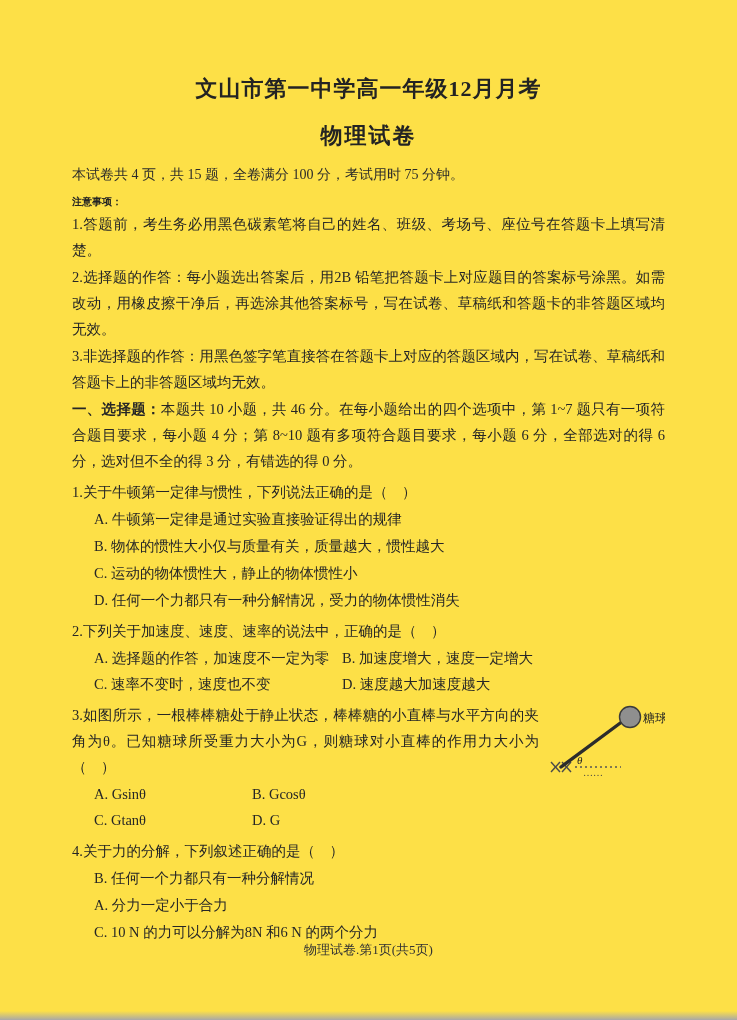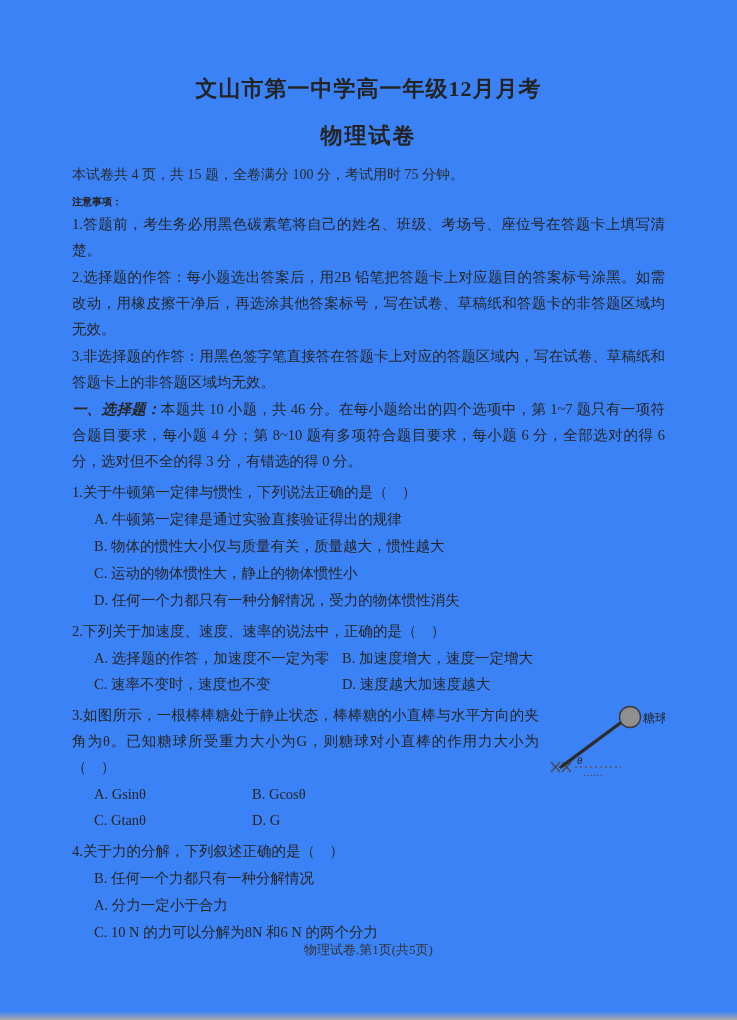--- a/index.html
+++ b/index.html
@@ -5,21 +5,21 @@
   html,body{margin:0;padding:0;}
   body{
     width:737px;height:1020px;
     background:#f6f6f4;
     font-family:"Liberation Serif","DejaVu Serif",serif;
   }
   .page{
     position:relative;
     width:737px;height:1020px;
     box-sizing:border-box;
-    background:#3b82f6;
+    background:#fde047;
     color:#232323;
     padding:66px 72px 0 72px;
     overflow:hidden;
   }
   .title{
     font-size:22px;font-weight:700;text-align:center;
     margin:8px 0 0;letter-spacing:1px;
   }
   .subtitle{
     font-size:22px;font-weight:700;text-align:center;
@@ -29,21 +29,21 @@
     font-size:14px;margin:15px 0 0;color:#2a2a2a;
   }
   .notice-head{
     font-size:10px;font-weight:700;margin:11px 0 2px;
   }
   p.body{
     font-size:14.5px;line-height:26px;text-align:justify;
     margin:1px 0;color:#262626;
   }
   .section{margin-top:6px;}
-  .section .prefix{font-weight:700;font-style:italic;}
+  .section .prefix{font-weight:700;}
   .q{margin-top:5px;}
   .opt{padding-left:22px;}
   .opt-row{
     display:flex;font-size:14.5px;line-height:26px;
     padding-left:22px;color:#262626;
   }
   .opt-row .col1{width:248px;flex:0 0 auto;}
   .opt-row .col1.narrow{width:158px;}
   .q3stem{font-size:14px;}
   .figure{

